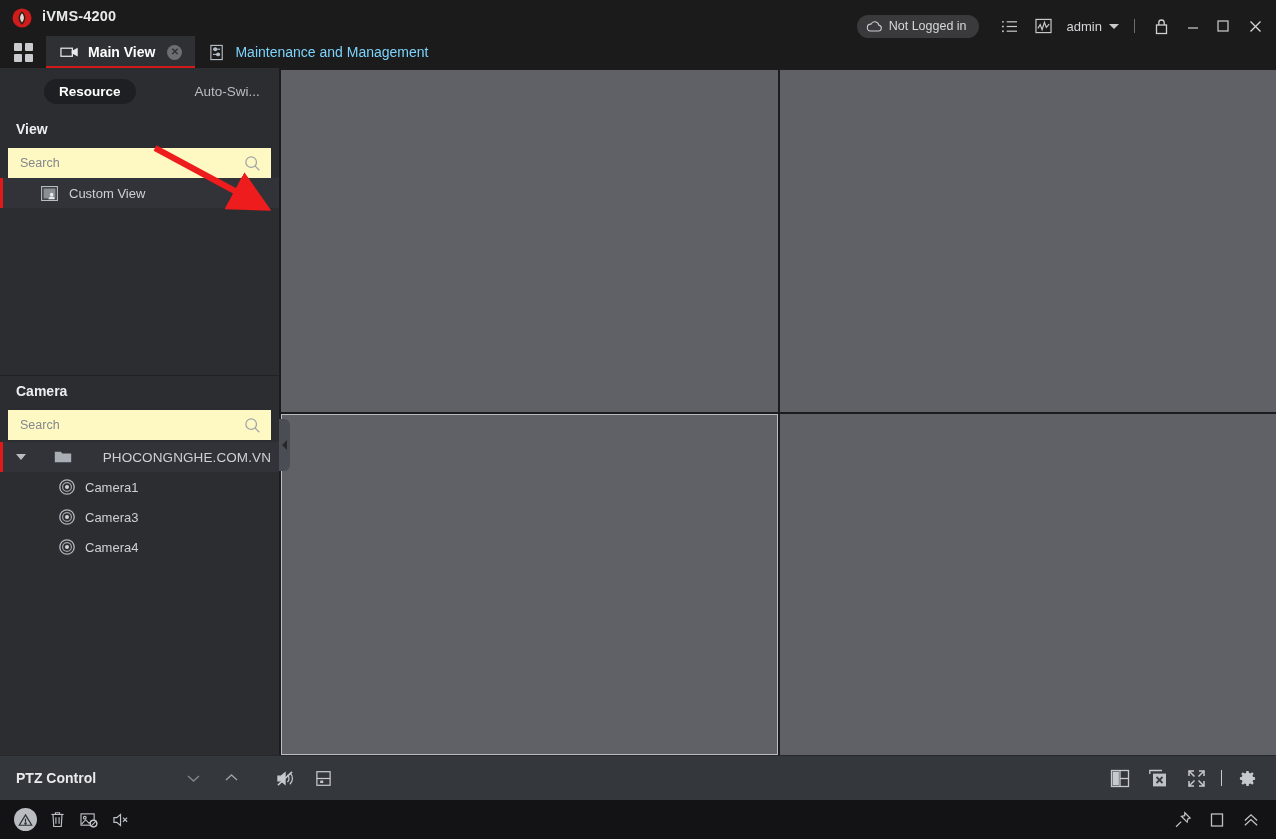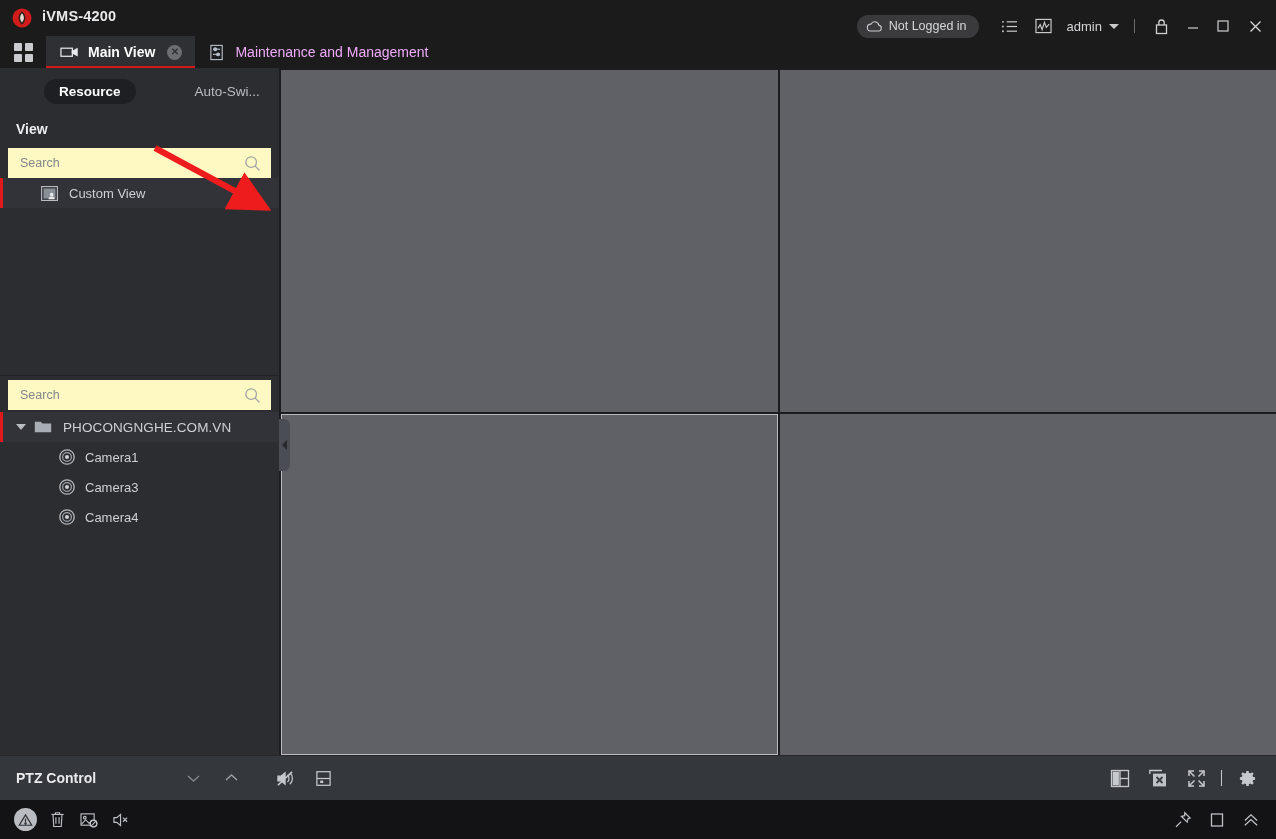--- a/index.html
+++ b/index.html
@@ -45,21 +45,21 @@
 
   
   .tabbar {
     height: 32px; background: #1b1b1b; display:flex; align-items: stretch;
     flex: 0 0 32px;
   }
   .apps-btn { width: 46px; display:flex;align-items:center;justify-content:center; }
   .tab {
     display: flex; align-items: center; gap: 9px;
     padding: 0 13px 0 14px; position: relative;
-    font-size: 14px; color: #f0abfc;
+    font-size: 14px; color: #7dd3fc;
   }
   .tab.active { background: #2f3034; color: #ffffff; font-weight: bold; }
   .tab.active::after {
     content:""; position:absolute; left:0; right:0; bottom:0; height:2px; background:#d01919;
   }
   .tab-close {
     width: 15px; height: 15px; border-radius: 50%; background: #6d6e70;
     display: flex; align-items: center; justify-content: center;
     color: #2f3034; font-size: 10px; line-height: 1; margin-left: 3px;
   }
@@ -86,21 +86,21 @@
     margin: 4px 8px 0 8px; height: 30px; background: #fef9c3;
     display: flex; align-items: center; padding: 0 10px 0 12px;
   }
   .search-box .ph { flex: 1; font-size: 12.5px; color: #84878d; }
 
   .tree { flex: 1 1 auto; background: #2b2d31; overflow: hidden; position: relative;}
   .row {
     height: 30px; display: flex; align-items: center; position: relative;
     font-size: 13px; color: #cdd0d5; padding-right: 8px;
   }
-  .row.sel { background: #313338; }
+  .row.sel { background: #313338; justify-content: space-between; }
   .row.sel::before {
     content:""; position:absolute; left:0; top:0; bottom:0; width:3px; background:#e01a1a;
   }
   .row .plus { margin-left: auto; color:#cfd1d4; font-size: 19px; line-height: 1; padding-right:8px;}
   .row-ico { margin-left: 41px; margin-right: 11px; display:flex; align-items:center;}
   .row.group .row-ico { margin-left: 8px; }
   .row .tri { width:0;height:0;border-left:5px solid transparent;border-right:5px solid transparent;border-top:6px solid #b9bcc1; margin-left: 16px; margin-right: 8px;}
   .row.child .row-ico { margin-left: 59px; margin-right: 10px; }
   .group-label { font-size: 13.5px; color: #cdd0d5; letter-spacing: .1px;}
 
@@ -294,20 +294,21 @@
               <path d="M7.9 14.2c0-2 1.6-3 3.4-3s3.4 1 3.4 3z" fill="#e7e9ea"></path>
             </svg>
           </span>
           <span>Custom View</span>
           <span class="plus">＋</span>
         </div>
 
       </div>
 
       <div class="cam-block">
+        <div class="panel-head">Camera</div>
 
         <div class="search-box">
           <span class="ph">Search</span>
           <span>
             <svg width="17" height="17" viewBox="0 0 18 18" fill="none" stroke="#9fa2a7" stroke-width="1.3">
               <circle cx="7.6" cy="7.6" r="5.6"></circle>
                 <line x1="11.8" y1="11.8" x2="16.2" y2="16.2"></line>
             </svg>
           </span>
         </div>

